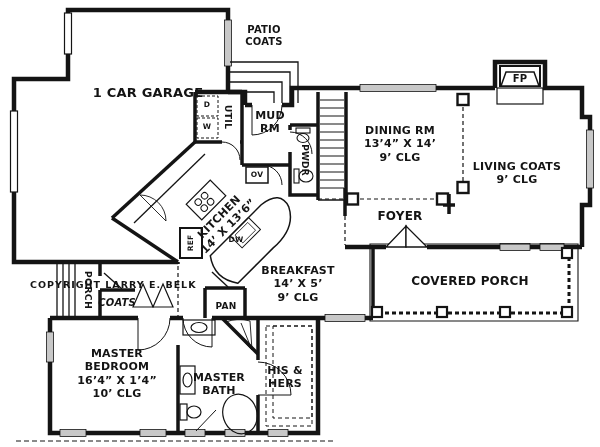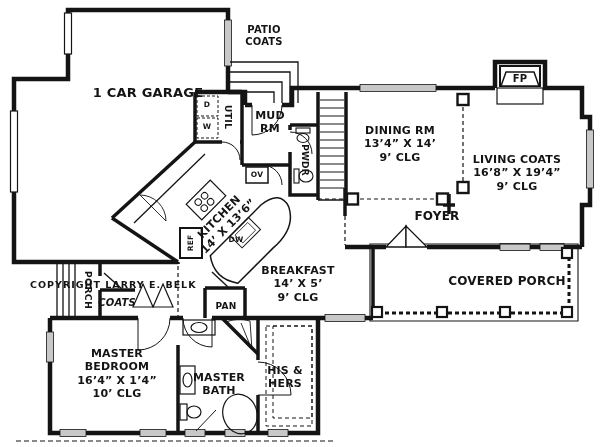--- a/index.html
+++ b/index.html
@@ -4,21 +4,21 @@
 <style>
   html,body{margin:0;padding:0;background:#fff;}
   .stage{position:relative;width:600px;height:447px;background:#ffffff;overflow:hidden;
          font-family:"DejaVu Sans", sans-serif;}
   .stage svg{position:absolute;left:0;top:0;}
   .lbl{position:absolute;transform:translate(-50%,-50%);color:#141414;font-weight:700;
        text-align:center;line-height:1.22;white-space:nowrap;letter-spacing:.2px;}
   .rot90{transform:translate(-50%,-50%) rotate(90deg);}
   .rotm90{transform:translate(-50%,-50%) rotate(-90deg);}
   .rotm45{transform:translate(-50%,-50%) rotate(-45deg);}
-  .f13{font-size:13px;margin-top:48px;} .f12{font-size:12px;margin-left:37px;} .f115{font-size:11px;} .f11{font-size:11px;}
+  .f13{font-size:13px;margin-top:48px;} .f12{font-size:12px;} .f115{font-size:11px;} .f11{font-size:11px;}
   .f10{font-size:10px;} .f95{font-size:9.5px;} .f9{font-size:9px;} .f8{font-size:7.5px;}
   .f65{font-size:10px;font-style:italic;}
   .copyright{transform:none;text-align:center;letter-spacing:1px;margin-top:31px;}
 </style>
 </head>
 <body>
 
 <div class="stage">
 
 <svg width="600" height="447" viewBox="0 0 600 447">
@@ -227,21 +227,20 @@
 <div class="lbl rot90 f9" style="left:305px;top:160px">PWDR</div>
 
 <div class="lbl f115" style="left:400px;top:144px">
   <div>DINING RM</div>
   <div>13’4” X 14’</div>
   <div>9’ CLG</div>
 </div>
 
 <div class="lbl f115" style="left:517px;top:173px">
   <div>LIVING COATS</div>
-  <div>16’8” X 19’4”</div>
   <div>9’ CLG</div>
 </div>
 
 <div class="lbl f10" style="left:520px;top:79px">FP</div>
 
 <div class="lbl f12" style="left:400px;top:216px">FOYER</div>
 
 <div class="lbl copyright f95" style="left:30px;top:248px">COPYRIGHT LARRY E. BELK</div>
 
 <div class="lbl rot90 f95" style="left:88px;top:290px">PORCH</div>

